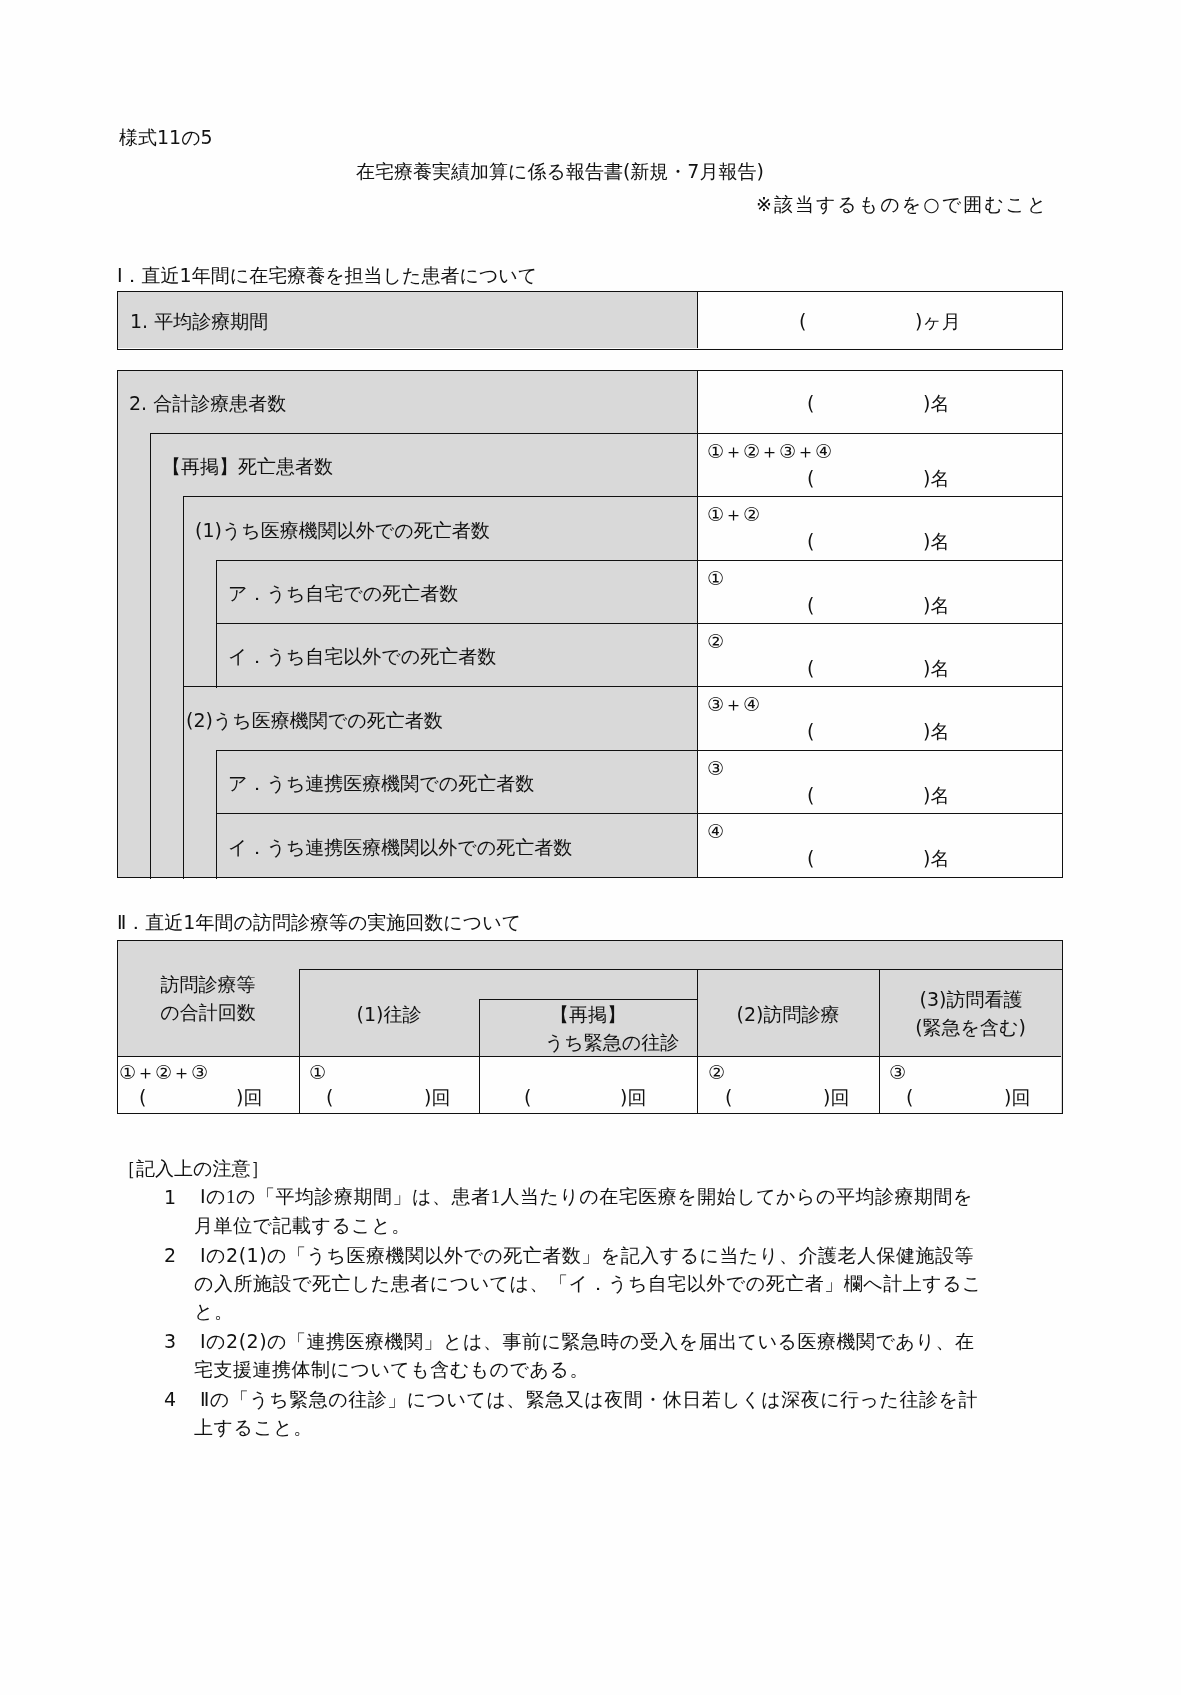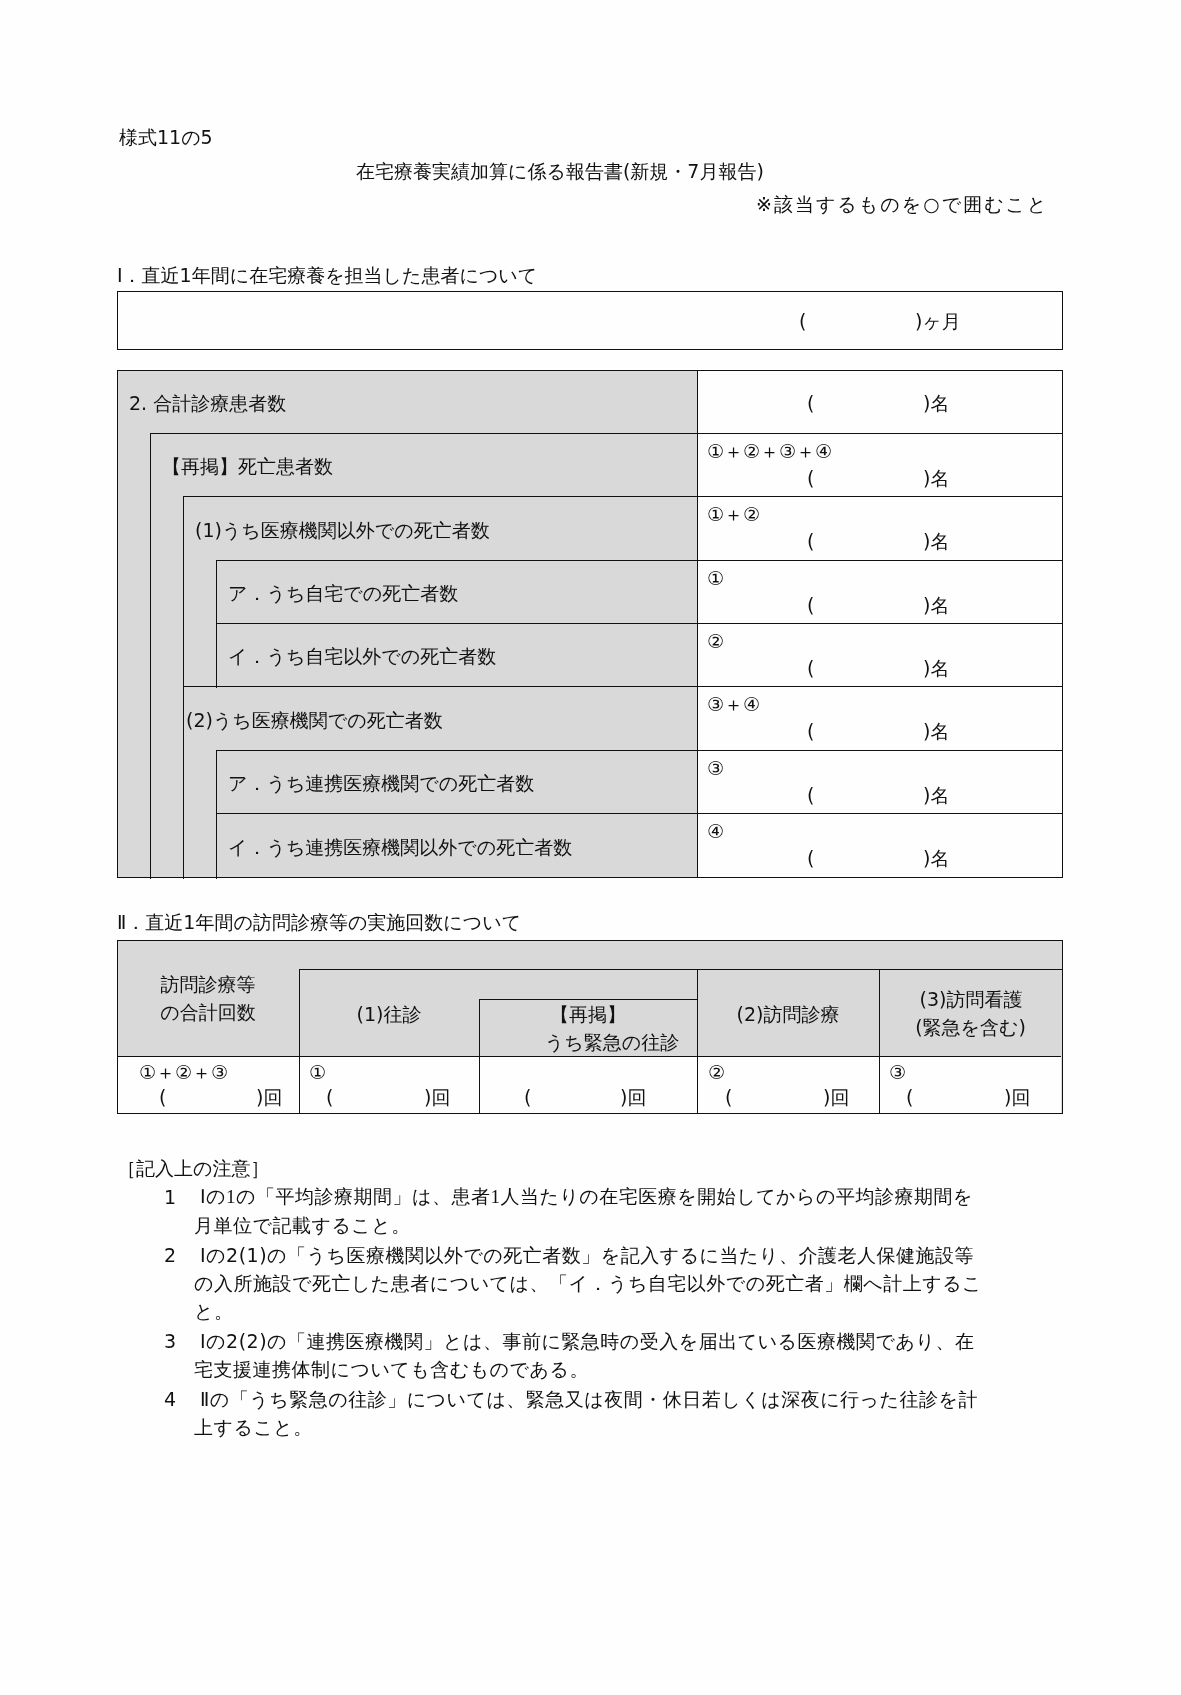--- a/index.html
+++ b/index.html
@@ -16,20 +16,23 @@
 </head>
 <body>
 
 <div class="t" style="left:119px;top:126px;">様式11の5</div>
 <div class="t" style="left:356px;top:160px;">在宅療養実績加算に係る報告書(新規・7月報告)</div>
 <div class="t" style="left:756px;top:193px;letter-spacing:2px;">※該当するものを○で囲むこと</div>
 
 <div class="t" style="left:117px;top:264px;">Ⅰ．直近1年間に在宅療養を担当した患者について</div>
 
 <div class="box" style="left:117px;top:291px;width:946px;height:59px;">
+  <div class="abs gray" style="left:0;top:0;width:579px;height:56px;border-right:1.5px solid #111;">
+    <div class="t" style="left:12px;top:18px;">1. 平均診療期間</div>
+  </div>
   <div class="abs" style="left:581px;top:0;width:362px;height:56px;">
     <div class="t" style="left:100px;top:18px;">(</div>
     <div class="t" style="left:216px;top:18px;text-align:right;">)ヶ月</div>
   </div>
 </div>
 
 <div class="box gray" style="left:117px;top:370px;width:946px;height:508px;"></div>
 
 <div class="abs white" style="left:697px;top:371px;width:364px;height:506px;border-left:1.5px solid #111;"></div>
 
@@ -115,21 +118,21 @@
 
 <div class="t center" style="left:117px;top:973px;width:182px;">訪問診療等</div>
 <div class="t center" style="left:117px;top:1001px;width:182px;">の合計回数</div>
 <div class="t center" style="left:299px;top:1003px;width:180px;">(1)往診</div>
 <div class="t center" style="left:479px;top:1003px;width:218px;">【再掲】</div>
 <div class="t center" style="left:479px;top:1031px;width:218px;padding-left:24px;">うち緊急の往診</div>
 <div class="t center" style="left:697px;top:1003px;width:182px;">(2)訪問診療</div>
 <div class="t center" style="left:879px;top:988px;width:184px;">(3)訪問看護</div>
 <div class="t center" style="left:879px;top:1016px;width:183px;">(緊急を含む)</div>
 
-<div class="abs" style="left:130px;top:1058px;width:180px;height:54px;">
+<div class="abs" style="left:110px;top:1058px;width:180px;height:54px;">
   <div class="t" style="left:9px;top:3px;">①＋②＋③</div>
   <div class="t" style="left:29px;top:28px;">(</div>
   <div class="t" style="left:126px;top:28px;">)回</div>
 </div>
 <div class="abs" style="left:300px;top:1058px;width:178px;height:54px;">
   <div class="t" style="left:9px;top:3px;">①</div>
   <div class="t" style="left:26px;top:28px;">(</div>
   <div class="t" style="left:124px;top:28px;">)回</div>
 </div>
 <div class="abs" style="left:480px;top:1058px;width:216px;height:54px;">

